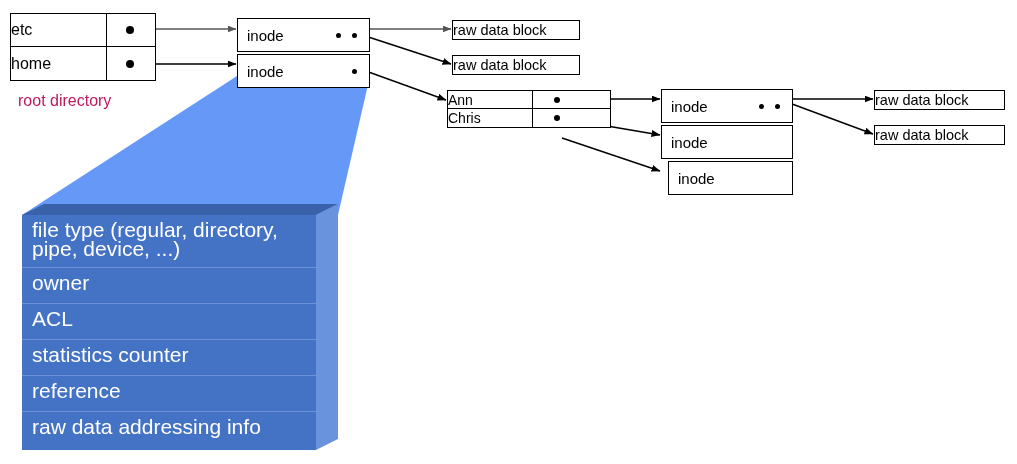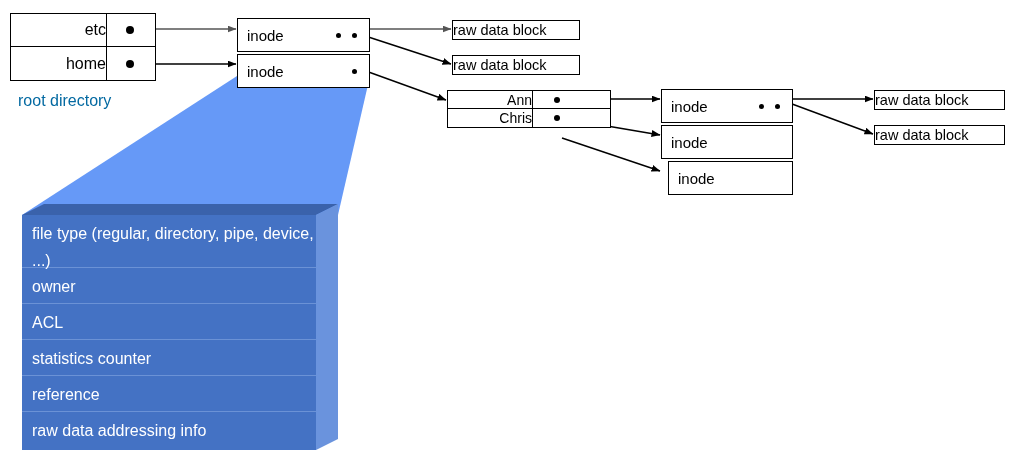--- a/index.html
+++ b/index.html
@@ -24,51 +24,51 @@
   
   .rawblock{height:20px;justify-content:flex-start;}
   .rawblock .lbl{font-size:14.5px;}
 
   
   .dirtable{position:absolute;box-sizing:border-box;
             border:1.6px solid #000;background:#fff;}
   .dirtable .row{display:flex;box-sizing:border-box;
                  border-bottom:1.6px solid #000;}
   .dirtable .row:last-child{border-bottom:none;}
-  .dirtable .name{display:flex;align-items:center;justify-content:flex-end;
+  .dirtable .name{display:flex;align-items:center;justify-content:flex-start;
                   box-sizing:border-box;border-right:1.6px solid #000;}
   .dirtable .ptr{display:flex;align-items:center;justify-content:center;
                  box-sizing:border-box;position:relative;}
   .dirtable .name span{color:#000;line-height:1;}
 
   #root-dir{left:10px;top:13px;width:146px;}
   #root-dir .row{height:33px;}
   #root-dir .name{width:96px;}
   #root-dir .name span{font-size:16px;}
   #root-dir .ptr{width:46px;}
   #root-dir .dot{width:8px;height:8px;}
 
   #home-dir{left:447px;top:90px;width:164px;}
   #home-dir .row{height:18px;}
   #home-dir .name{width:85px;}
   #home-dir .name span{font-size:14px;}
   #home-dir .ptr{width:48px;}
   #home-dir .dot{width:6px;height:6px;}
 
   #root-dir-caption{position:absolute;left:18px;top:92px;
-                    font-size:16px;color:#0369a1;white-space:nowrap;}
+                    font-size:16px;color:#be185d;white-space:nowrap;}
 
   
   #inode-panel{position:absolute;left:22px;top:204px;width:316px;height:246px;}
   #inode-panel .face{position:absolute;left:0;top:11px;width:294px;height:235px;
                      background:#4472c4;}
   #inode-panel .prow{position:relative;box-sizing:border-box;
                      border-bottom:1px solid #6b92d6;
-                     padding:5px 0 0 10px;color:#ffffff;font-size:16px;
-                     line-height:27px;}
+                     padding:5px 0 0 10px;color:#ffffff;font-size:21px;
+                     line-height:19px;}
   #inode-panel .prow:last-child{border-bottom:none;}
   #inode-panel .side{position:absolute;left:294px;top:0;width:22px;height:246px;
                      background:#6a93dd;
                      clip-path:polygon(0 11px,100% 0,100% 235px,0 100%);}
   #inode-panel .top{position:absolute;left:0;top:0;width:316px;height:12px;
                     background:#3a62ab;
                     clip-path:polygon(0 11px,22px 0,316px 0,294px 11px);}
 
   
   #panel-wedge{position:absolute;left:0;top:0;width:1017px;height:464px;

